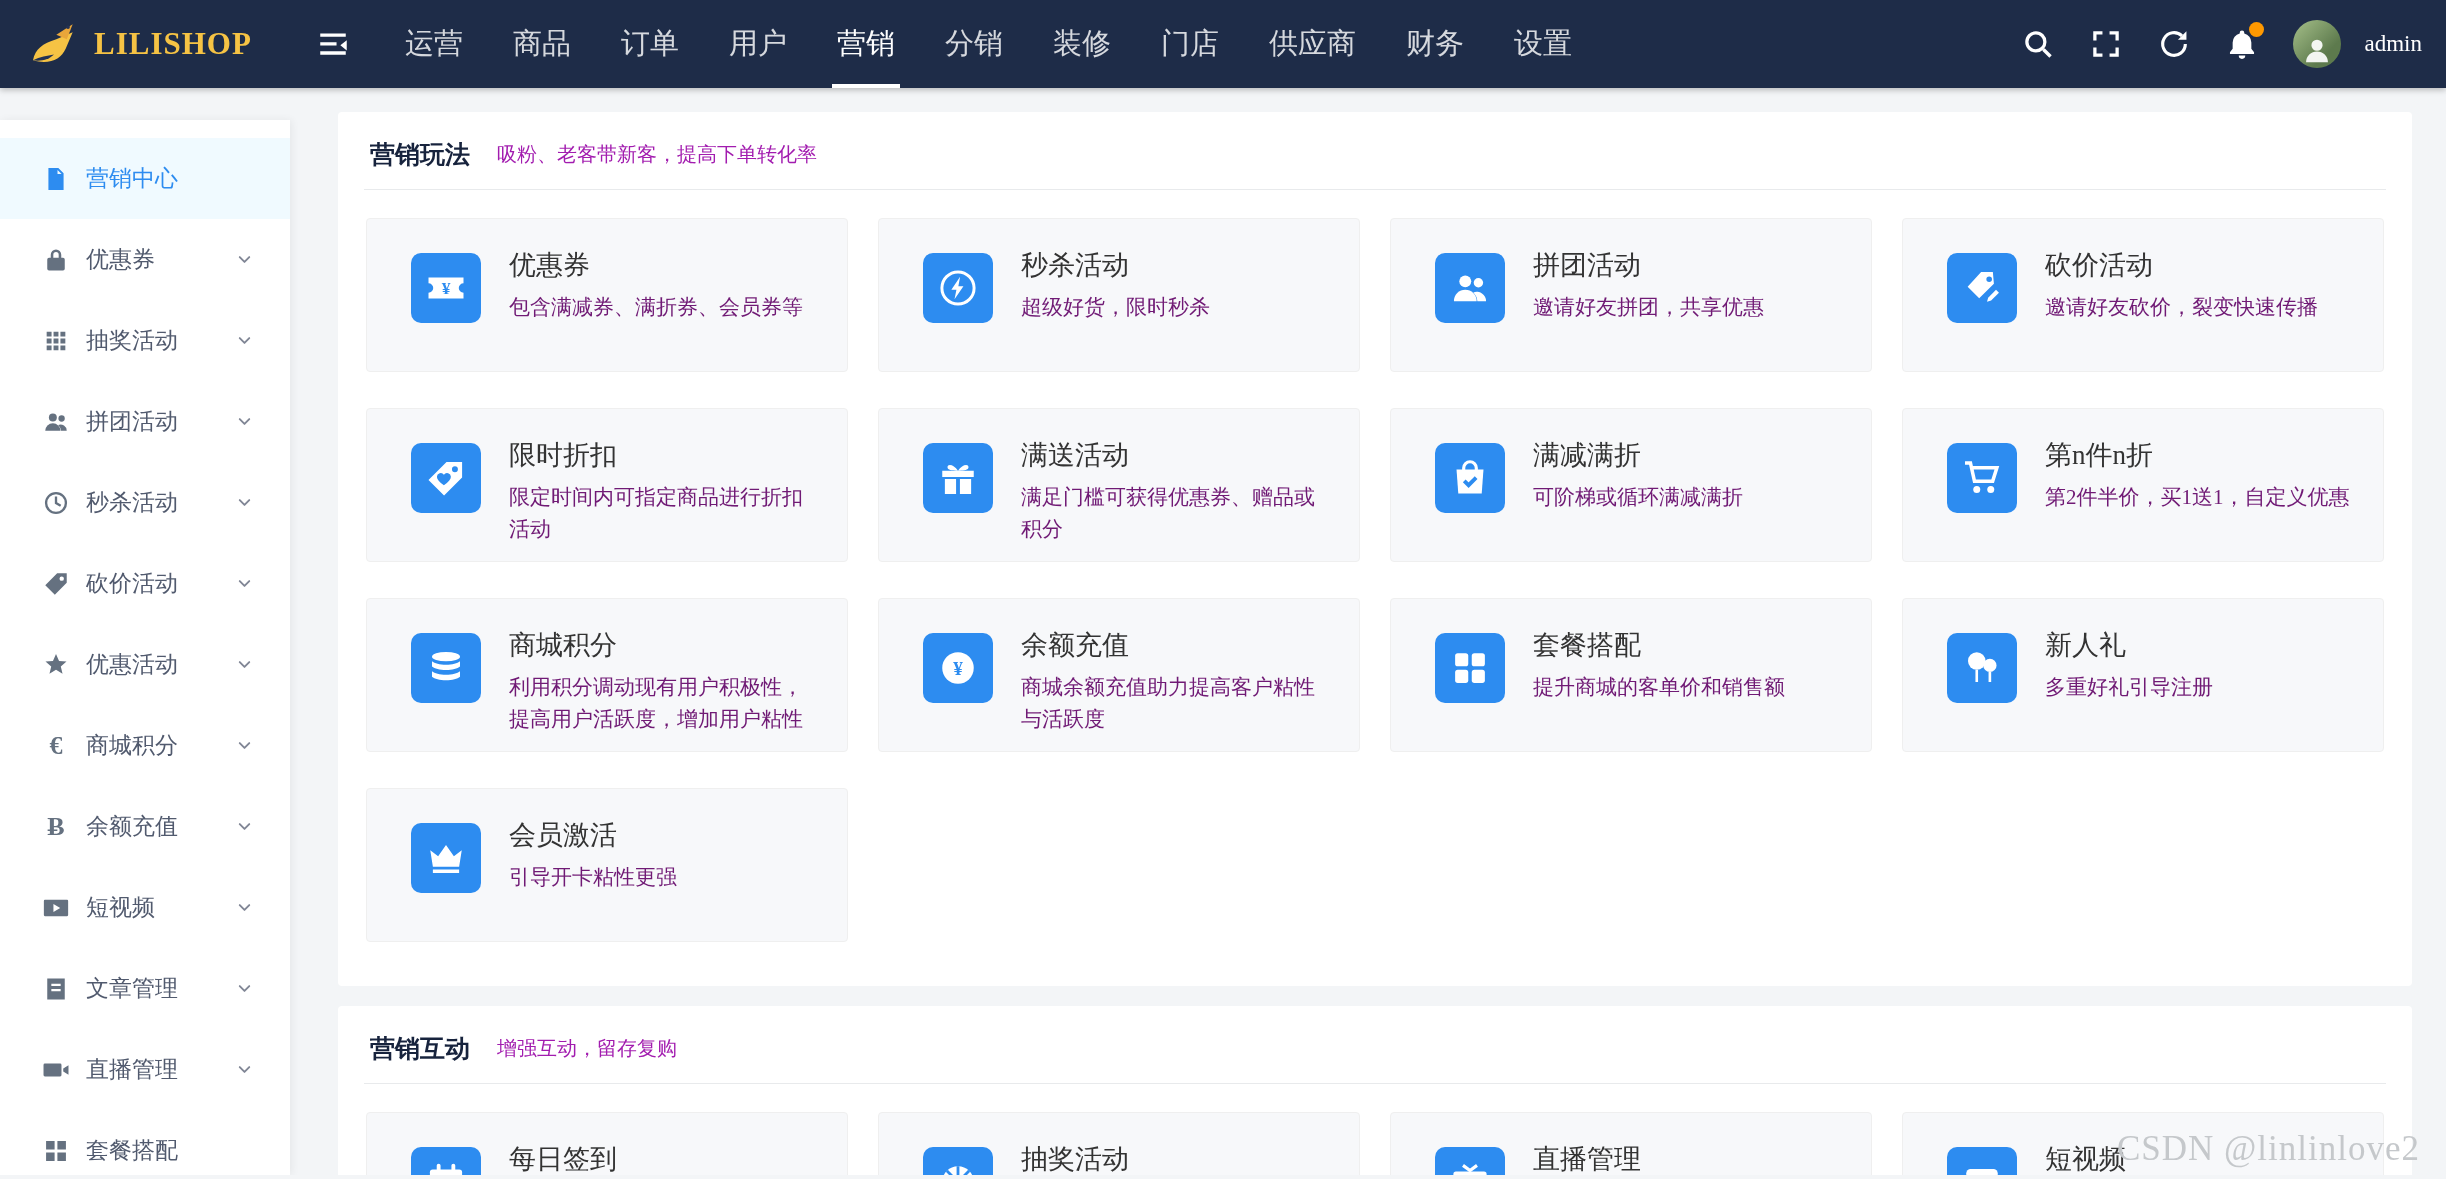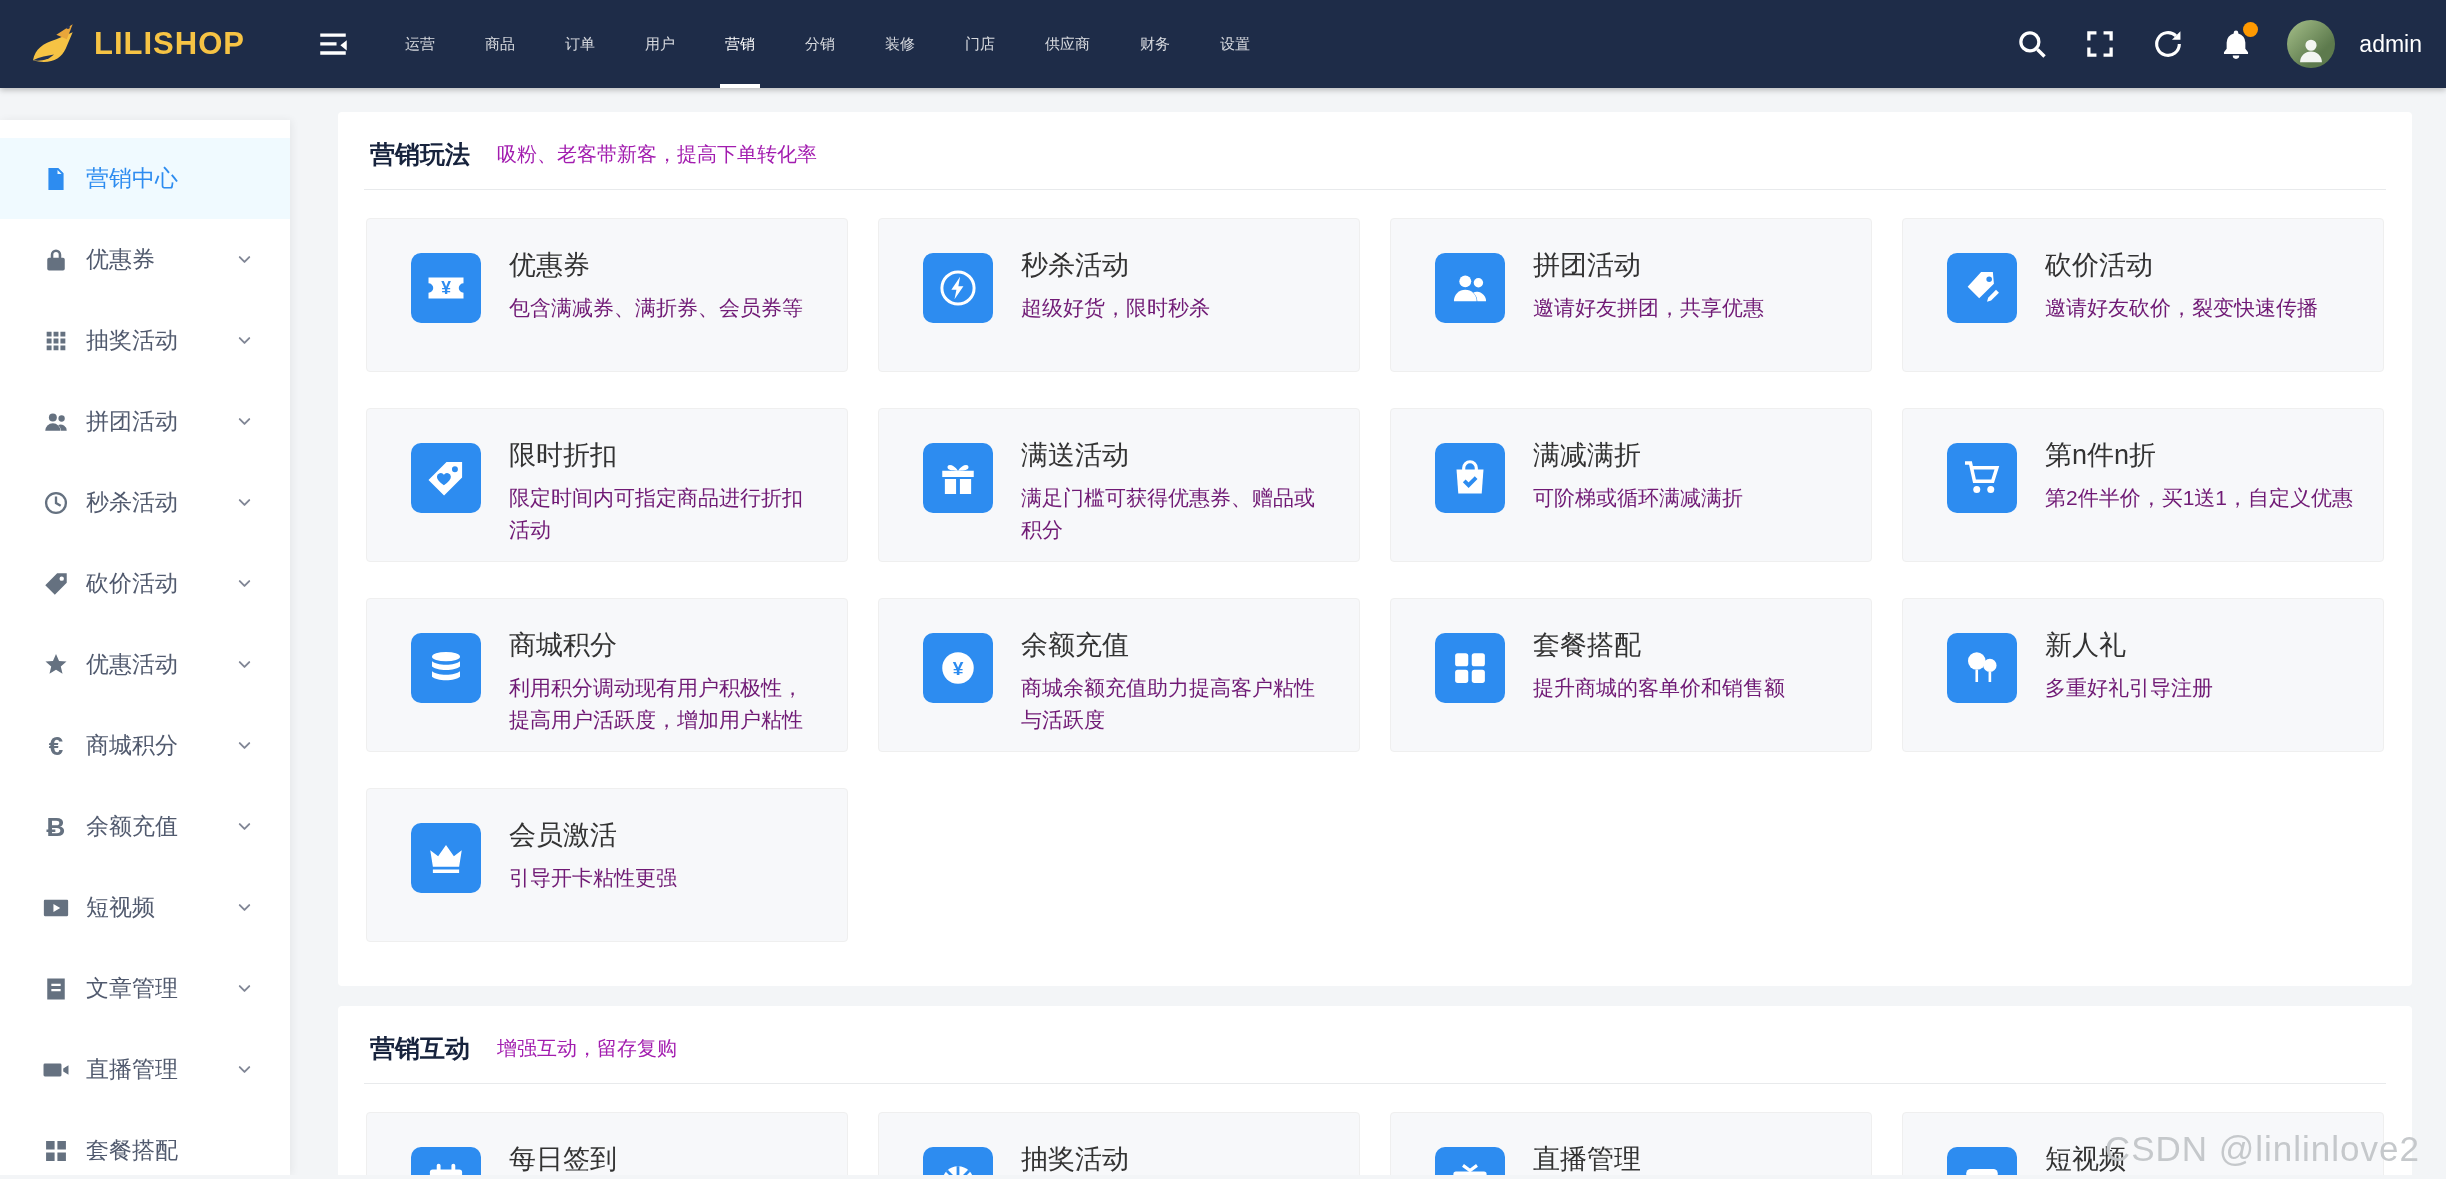--- a/index.html
+++ b/index.html
@@ -1,29 +1,29 @@
 <!DOCTYPE html>
 <html><head>
 <meta charset="utf-8">
 <style>
   * { margin:0; padding:0; box-sizing:border-box; }
   html,body { width:2446px; height:1179px; overflow:hidden; }
   body { font-family:"Liberation Sans","DejaVu Sans",sans-serif; background:#f3f5f7; color:#333; }
-  .app { position:relative; width:2446px; height:1175px; overflow:hidden; }
+  .app { position:relative; width:2446px; height:1175px; overflow:hidden;font-family:Liberation Serif, serif; }
 
   
   .topbar { position:absolute; top:0; left:0; right:0; height:88px; background:#1e2c48; display:flex; align-items:center; z-index:30; box-shadow:0 2px 6px rgba(0,0,0,.25); }
   .logo-area { width:290px; height:100%; display:flex; align-items:center; gap:12px; padding-left:26px; flex:none; cursor:pointer; }
   .logo-bird { width:56px; height:56px; display:flex; }
   .logo-bird svg { width:100%; height:100%; }
   .logo-text { color:#f6c344; font-size:31px; font-weight:bold; letter-spacing:1px; }
   .menu-fold { width:34px; height:34px; color:#fff; margin:0 30px 0 26px; cursor:pointer; flex:none; }
   .menu-fold svg { width:100%; height:100%; }
   .top-nav { display:flex; height:100%; }
-  .nav-item { height:100%; display:flex; align-items:center; padding:0 25px; color:rgba(255,255,255,.82); font-size:15px; cursor:pointer; position:relative; white-space:nowrap; }
+  .nav-item { height:100%; display:flex; align-items:center; padding:0 25px; color:rgba(255,255,255,.82); font-size:29px; cursor:pointer; position:relative; white-space:nowrap; }
   .nav-item.active { color:#fff; }
   .nav-item.active::after { content:""; position:absolute; left:20px; right:20px; bottom:0; height:4px; background:#fff; }
   .topbar-right { margin-left:auto; display:flex; align-items:center; gap:24px; padding-right:24px; }
   .tb-action { position:relative; width:34px; height:34px; color:#fff; cursor:pointer; flex:none; }
   .tb-icon { display:flex; width:34px; height:34px; }
   .tb-icon svg { width:100%; height:100%; }
   .badge-dot { position:absolute; top:-5px; right:-5px; width:15px; height:15px; border-radius:50%; background:#ff9900; }
   .avatar { width:48px; height:48px; border-radius:50%; background:linear-gradient(135deg,#a6c08a 0%,#5d7a4d 70%); display:flex; align-items:flex-end; justify-content:center; overflow:hidden; cursor:pointer; margin-left:10px; flex:none; }
   .avatar-ic { width:32px; height:34px; color:rgba(255,255,255,.92); display:flex; }
   .avatar-ic svg { width:100%; height:100%; }

